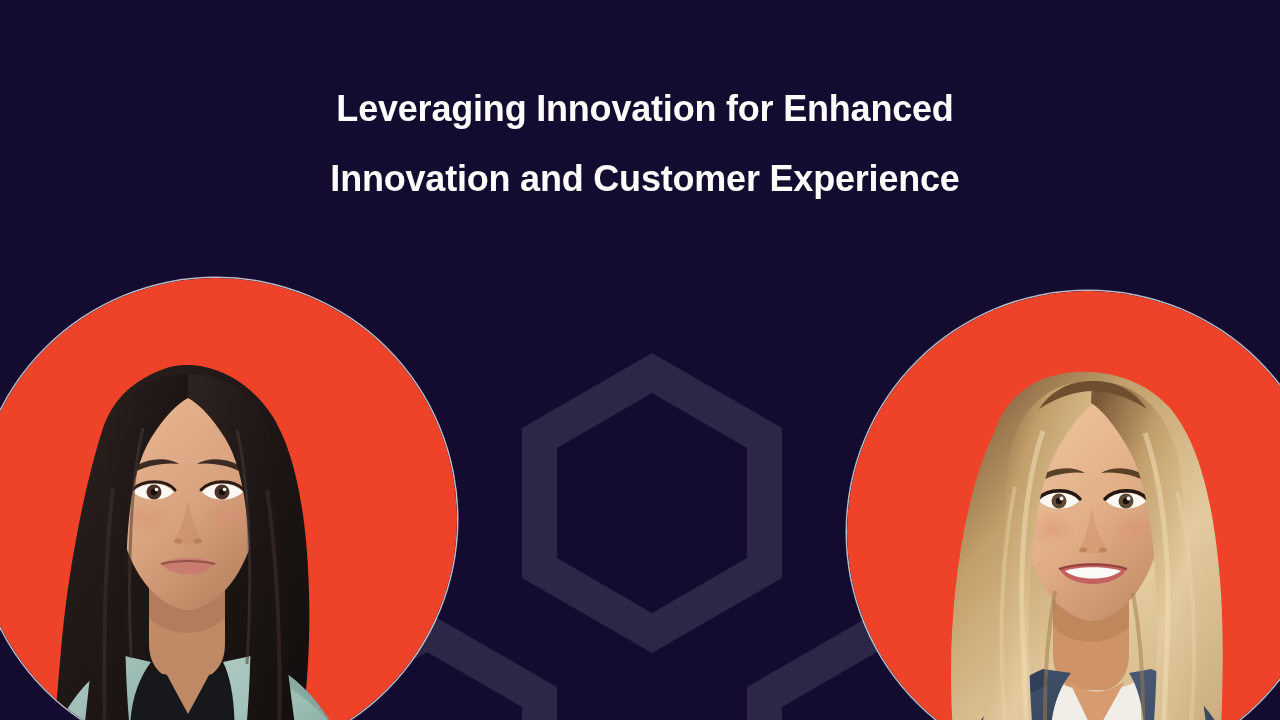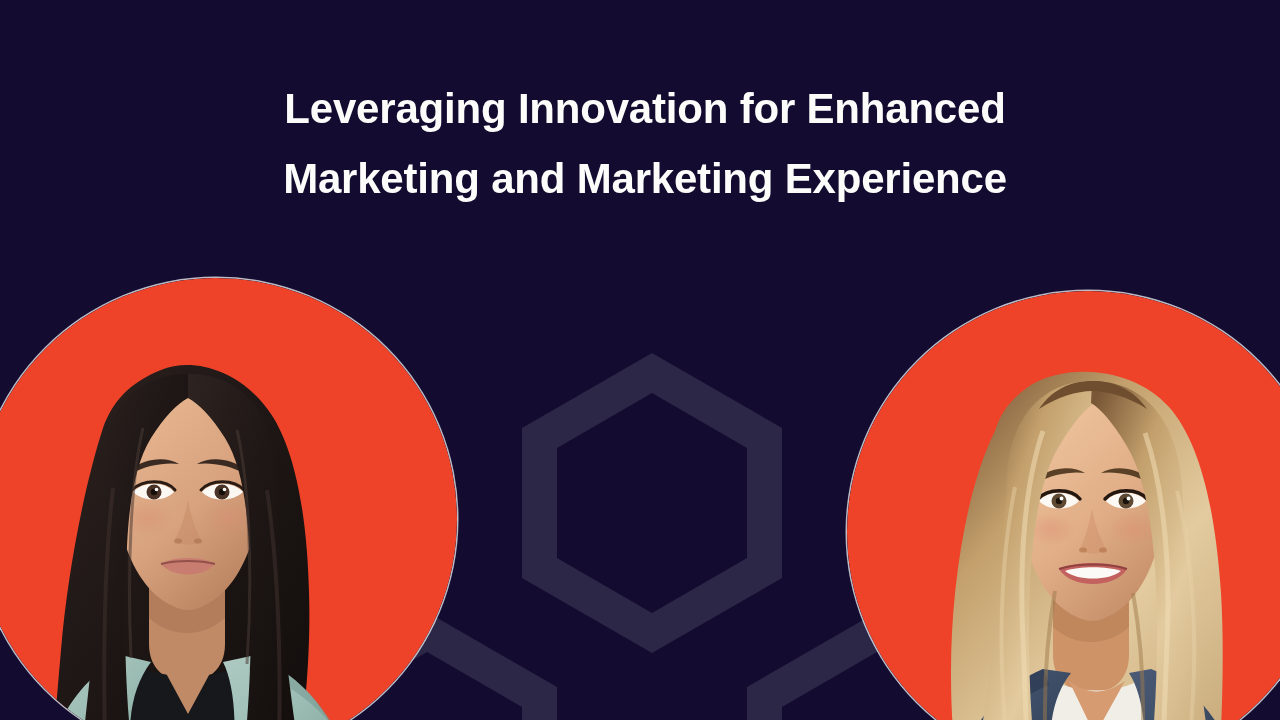--- a/index.html
+++ b/index.html
@@ -35,21 +35,21 @@
     left: 50px;
     top: 74px;
     width: 1190px;
     text-align: center;
     z-index: 5;
   }
   .title-line {
     display: block;
     color: #FCFCFA;
     font-family: "Liberation Sans", sans-serif;
-    font-size: 42px;
+    font-size: 36px;
     font-weight: 700;
     line-height: 70px;
     letter-spacing: -0.2px;
     white-space: nowrap;
   }
 
   
   .speaker {
     position: absolute;
     z-index: 3;
@@ -103,21 +103,21 @@
 
       <use href="#hexring" x="877" y="762"></use>
 
       <use href="#hexring" x="202" y="1021"></use>
       <use href="#hexring" x="1102" y="1021"></use>
     </g>
   </svg>
 
   <div id="title-block">
     <span class="title-line">Leveraging Innovation for Enhanced</span>
-    <span class="title-line">Marketing and Marketing Experience</span>
+    <span class="title-line">Innovation and Customer Experience</span>
   </div>
 
   <div class="speaker" id="speaker-left">
     <div class="speaker-disc" style="inset:0;">
       <div class="disc-bg" style="background:#EF4329;"></div>
 
       <svg class="portrait" viewBox="0 0 482 482">
         <defs>
           <linearGradient id="Lhair" x1="0" y1="0" x2="1" y2="1">
             <stop offset="0%" stop-color="#2E2321"></stop>

